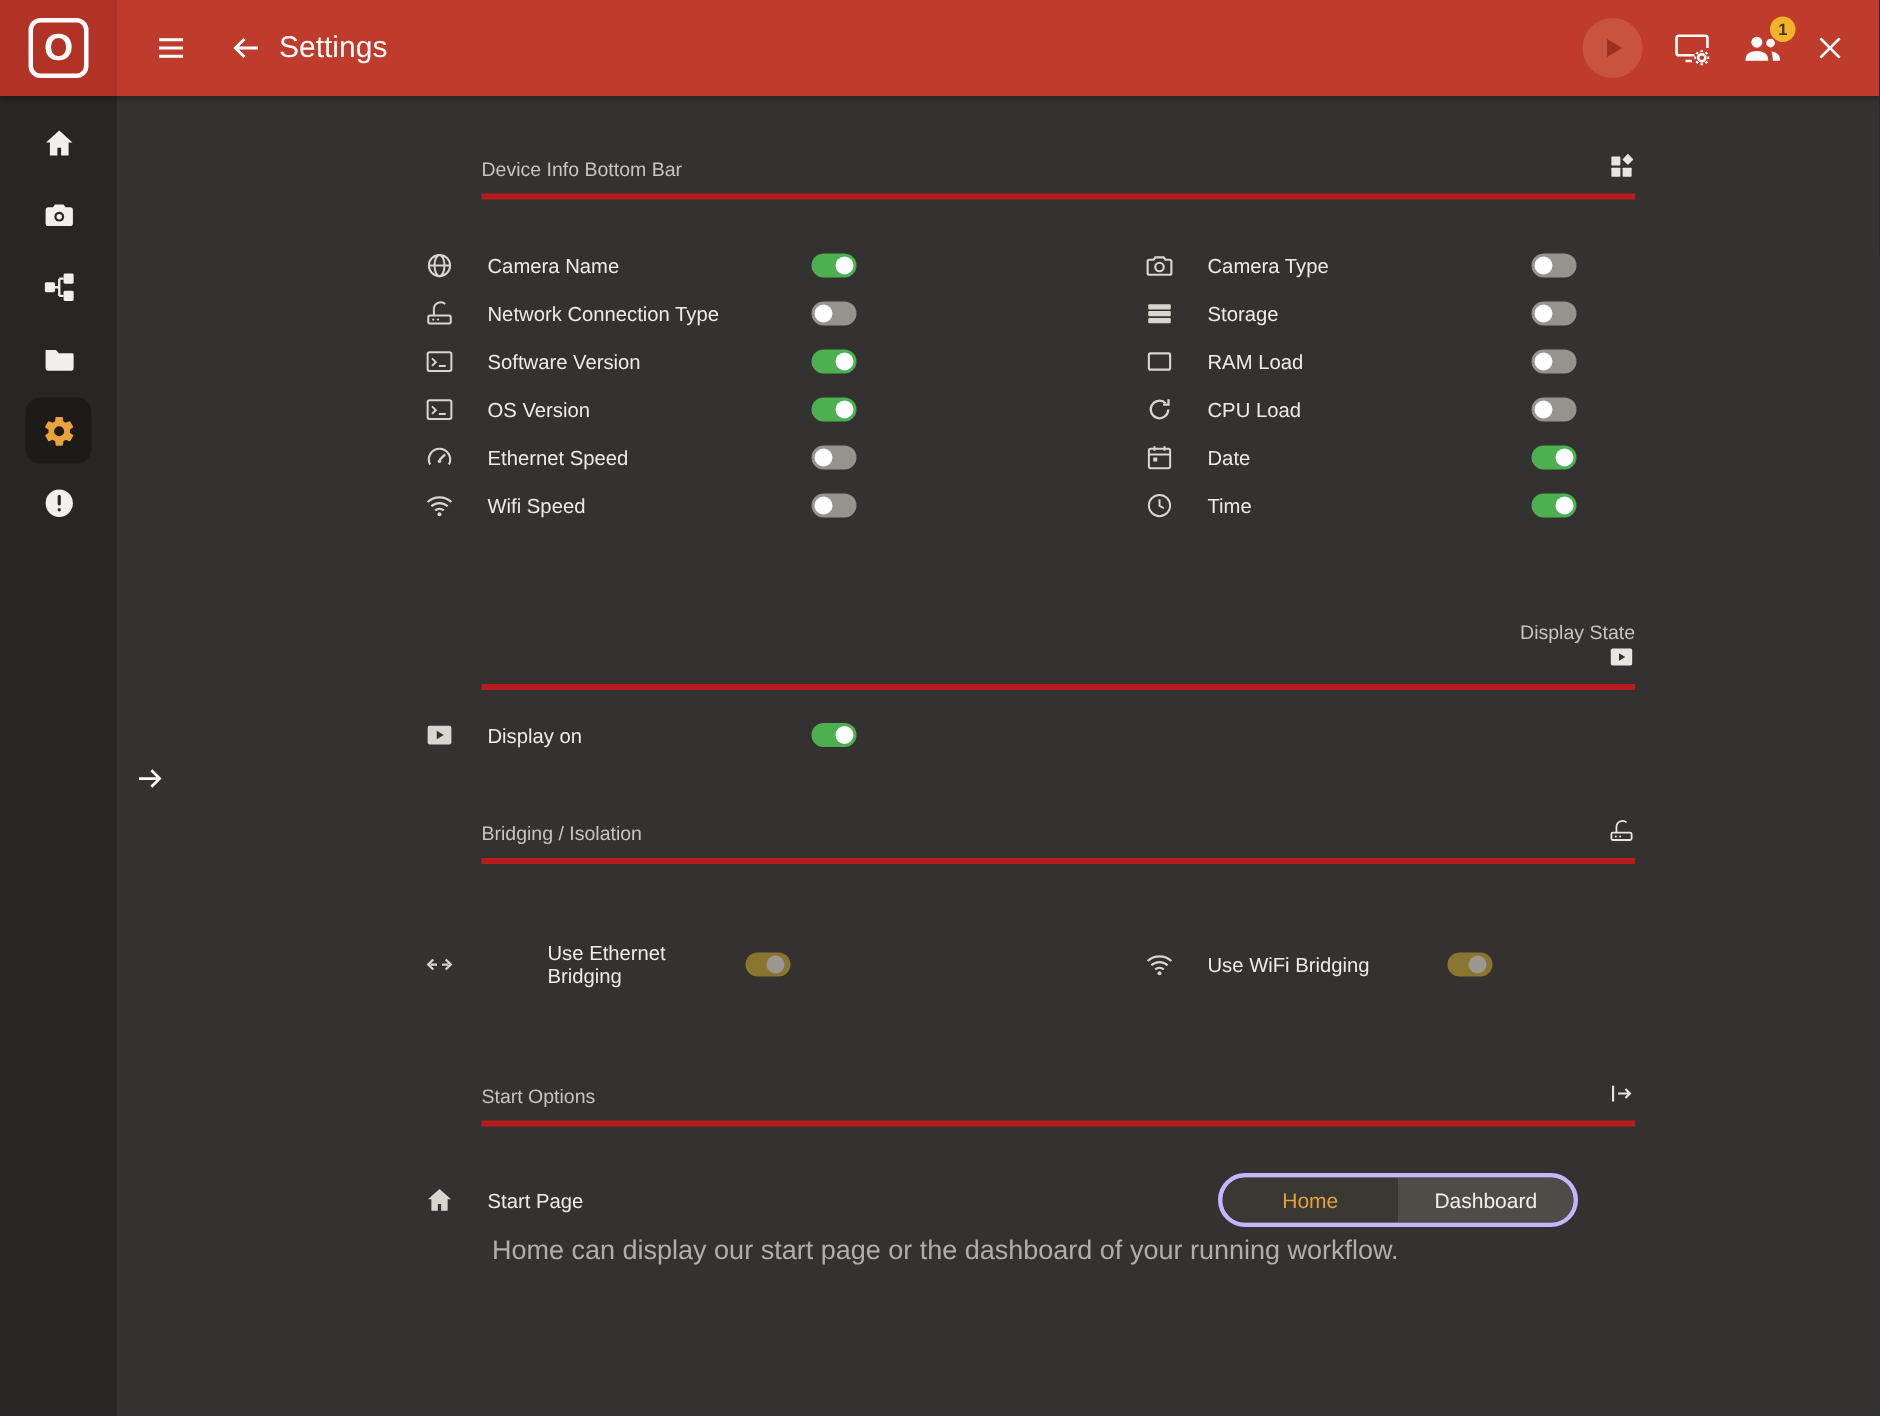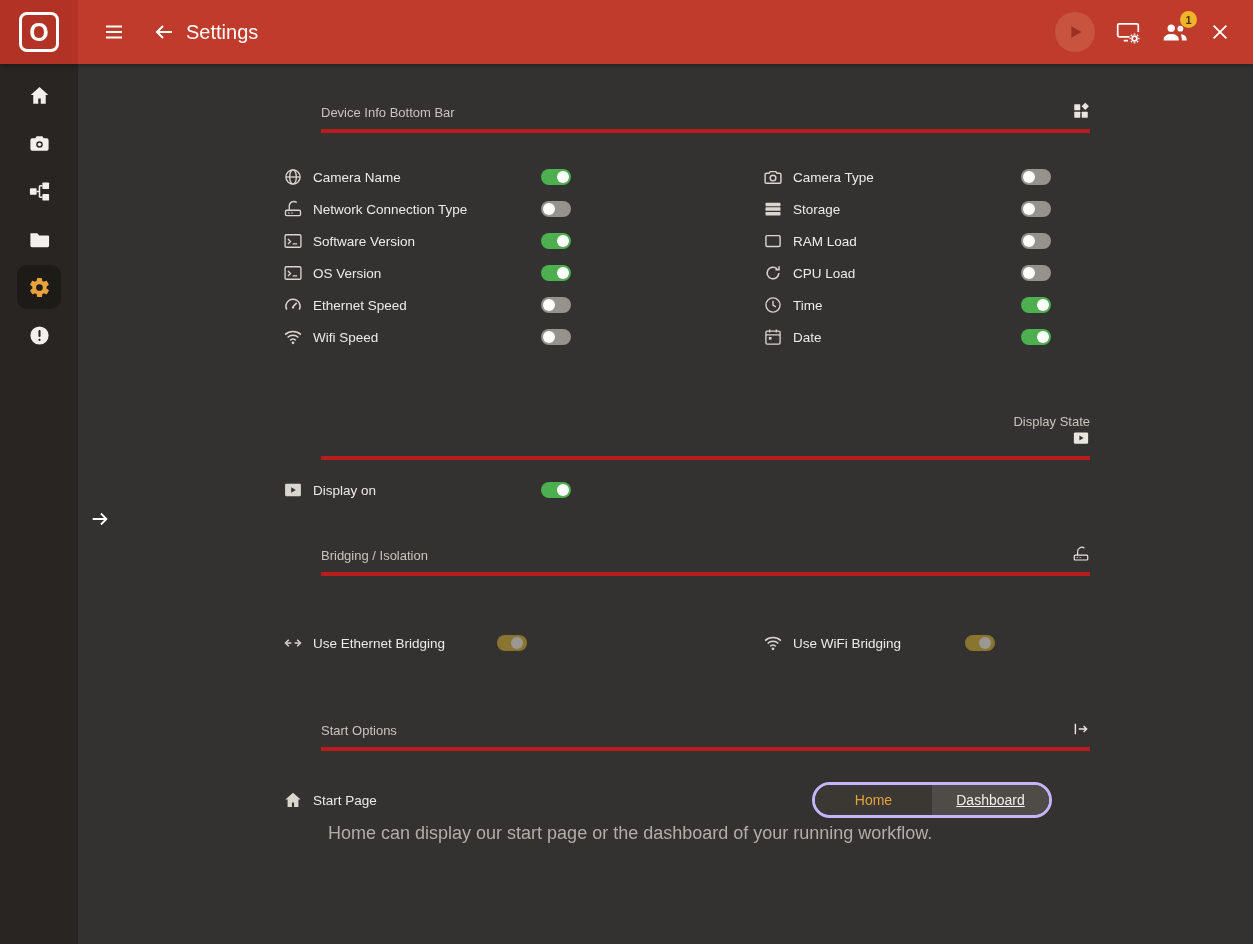--- a/index.html
+++ b/index.html
@@ -42,39 +42,39 @@
            padding-bottom:9px; border-bottom:4px solid #b91c1c;margin-left:38px; }
   .sec-h .st { font-size:13px; color:#c8c4be; }
   .sec-h .sicon { width:18px; height:18px; color:#e9e6e1; }
   .sec-h .sicon svg { width:100%; height:100%; display:block; }
   #h-device { top:38px; } #h-display { top:350px;flex-direction:column; } #h-bridge { top:481px;gap:44px; } #h-start { top:656px; }
 
   .colL { position:absolute; left:0;   top:97px; width:288px; }
   .colR { position:absolute; left:480px; top:97px; width:288px; }
   .disp-rows { position:absolute; left:0; top:410px; width:288px; }
   .bridge-rows { position:absolute; left:0; top:563px; width:769px; display:flex; }
-  .bridge-rows .trow:nth-child(1) { width:244px; }
+  .bridge-rows .trow:nth-child(1) { width:244px;gap:40px; }
   .bridge-rows .trow:nth-child(2) { width:232px; margin-left:236px; }
 
   .trow { height:32px; display:flex; align-items:center; }
   .ricon { width:20px; height:20px; flex:0 0 20px; color:#d9d6d0; }
   .ricon svg { width:100%; height:100%; display:block; }
-  .rlabel { margin-left:10px; font-size:13.5px; color:#edebe7; }
+  .rlabel { margin-left:22px; font-size:13.5px; color:#edebe7; }
 
   .toggle { margin-left:auto; position:relative; width:30px; height:16px; border-radius:8px; cursor:pointer; flex:0 0 30px; }
   .toggle .knob { position:absolute; top:2px; width:12px; height:12px; border-radius:50%; background:#fff; }
   .toggle.on  { background:#4caf50; }  .toggle.on  .knob { right:2px; }
   .toggle.off { background:#96938f; }  .toggle.off .knob { left:2px; }
   .toggle.dis { background:#8a7530; }  .toggle.dis .knob { right:4px; background:#9b9893; }
 
   .start-row { position:absolute; left:0; top:714px; width:769px; height:44px; display:flex; align-items:center; }
   .seg-ctrl { margin-left:auto; width:240px; height:36px; border-radius:18px; overflow:hidden; display:flex; border:3px solid #c4b5fd; }
   .seg { flex:1; display:flex; align-items:center; justify-content:center; font-size:14px; cursor:pointer; border:none; font-family:inherit; }
   .seg.sel   { background:#3b3834; color:#e2a23c; }
-  .seg.unsel { background:#4f4c48; color:#f2f0ed;text-decoration:underline; }
+  .seg.unsel { background:#4f4c48; color:#f2f0ed; }
   .helper { position:absolute; left:45px; top:759px; font-size:18px; color:#b1ada7; }
 </style>
 </head>
 <body>
 
 <div class="app">
 
   <header class="topbar">
     <div class="logo-block">
       <div class="logo-sq">
@@ -304,38 +304,38 @@
               </svg>
             </span>
             <span class="rlabel">CPU Load</span>
             <span class="toggle off">
               <span class="knob"></span>
             </span>
           </div>
           <div class="trow">
             <span class="ricon">
               <svg viewBox="0 0 24 24" fill="none" stroke="currentColor" stroke-width="1.6">
-                <circle cx="12" cy="12" r="8.5"></circle>
-                <path d="M12 7v5.2l3.4 2"></path>
-              </svg>
-            </span>
-            <span class="rlabel">Time</span>
-            <span class="toggle on">
-              <span class="knob"></span>
-            </span>
-          </div>
-          <div class="trow">
-            <span class="ricon">
-              <svg viewBox="0 0 24 24" fill="none" stroke="currentColor" stroke-width="1.6">
                 <rect x="3.5" y="5" width="17" height="15.5" rx="1.5"></rect>
                 <path d="M3.5 9.5h17M8 3v3.5M16 3v3.5"></path>
                 <rect x="7" y="12" width="3.2" height="3.2" fill="currentColor" stroke="none"></rect>
               </svg>
             </span>
             <span class="rlabel">Date</span>
+            <span class="toggle on">
+              <span class="knob"></span>
+            </span>
+          </div>
+          <div class="trow">
+            <span class="ricon">
+              <svg viewBox="0 0 24 24" fill="none" stroke="currentColor" stroke-width="1.6">
+                <circle cx="12" cy="12" r="8.5"></circle>
+                <path d="M12 7v5.2l3.4 2"></path>
+              </svg>
+            </span>
+            <span class="rlabel">Time</span>
             <span class="toggle on">
               <span class="knob"></span>
             </span>
           </div>
         </div>
 
       <div class="sec-h" id="h-display">
         <span class="st">Display State</span>
         <span class="sicon">
             <svg viewBox="0 0 24 24">

